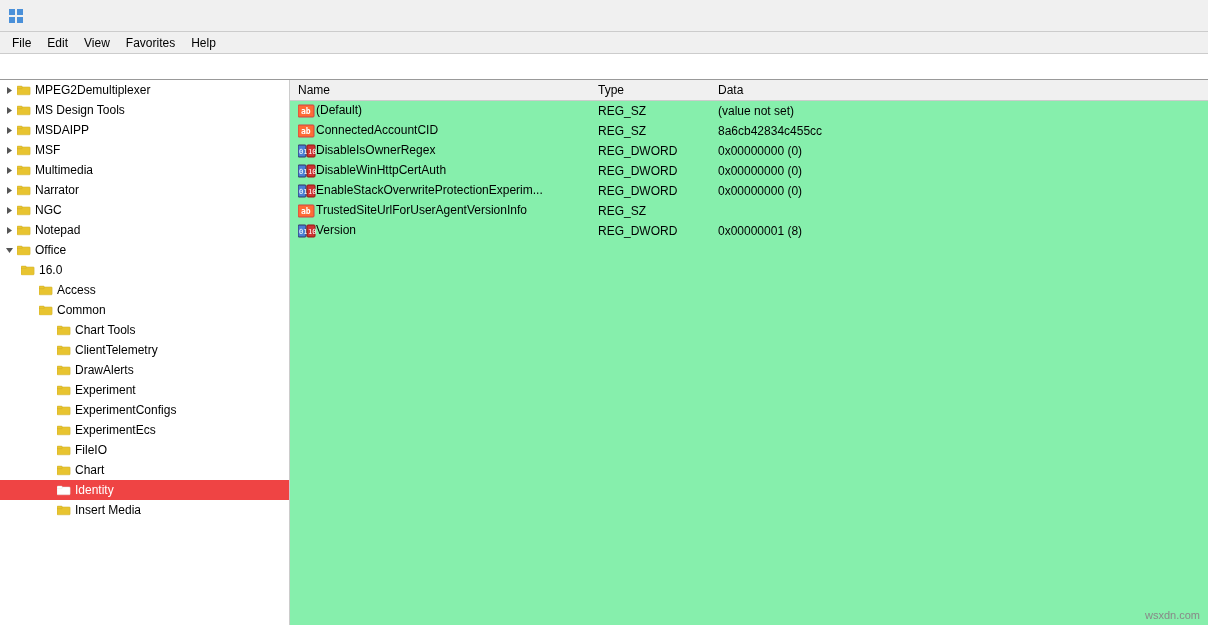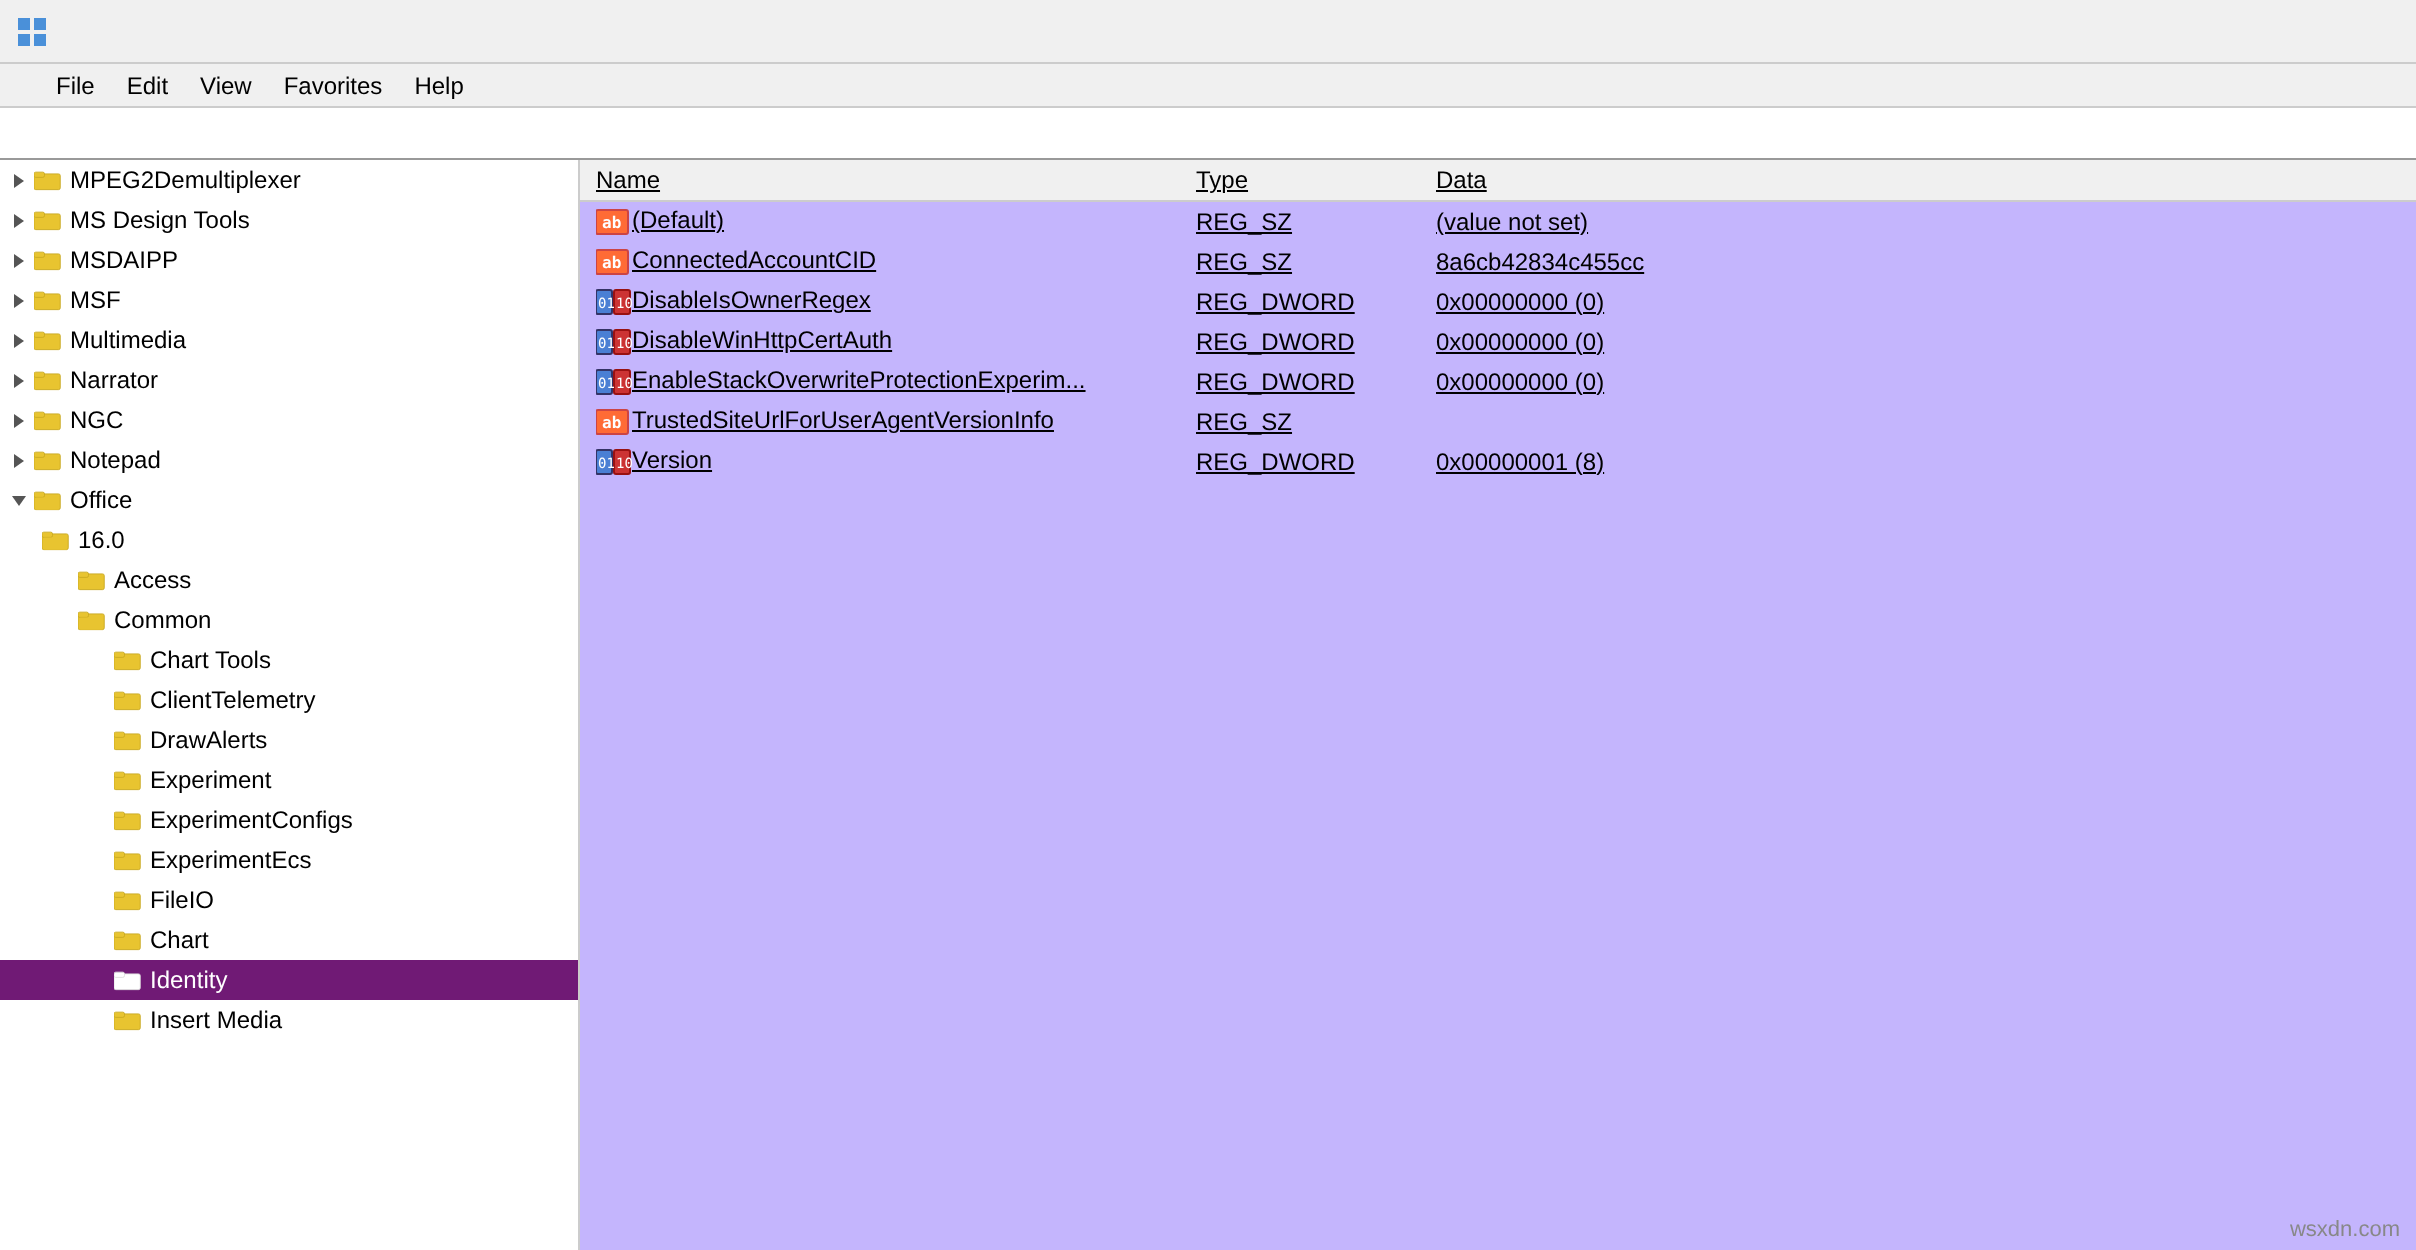--- a/index.html
+++ b/index.html
@@ -19,21 +19,21 @@
       display: inline-flex; align-items: center; justify-content: center;
     }
     .title-bar-text { font-size: 12px; color: #000; }
 
     
     .menu-bar {
       background: #f0f0f0;
       height: 22px;
       display: flex;
       align-items: center;
-      padding: 0 20px;
+      padding: 0 4px;
       border-bottom: 1px solid #ccc;
     }
     .menu-item {
       padding: 2px 8px;
       cursor: pointer;
       font-size: 12px;
       color: #000;
     }
 
     
@@ -66,21 +66,21 @@
     }
 
     .tree-item {
       display: flex;
       align-items: center;
       padding: 1px 0;
       cursor: pointer;
       white-space: nowrap;
       height: 20px;
     }
-    .tree-item.selected { background: #701a75; color: #fff; }
+    .tree-item.selected { background: #ef4444; color: #fff; }
     .tree-item.selected .folder-icon { filter: none; }
 
     .tree-toggle {
       width: 16px; height: 16px;
       display: inline-flex; align-items: center; justify-content: center;
       font-size: 10px; color: #555; flex-shrink: 0;
     }
     .tree-toggle.empty { visibility: hidden; }
 
     .folder-icon {
@@ -95,24 +95,23 @@
     .tree-label { font-size: 12px; }
 
     
     .tree-panel::-webkit-scrollbar { width: 16px; }
     .tree-panel::-webkit-scrollbar-track { background: #f0f0f0; }
     .tree-panel::-webkit-scrollbar-thumb { background: #c0c0c0; border: 1px solid #999; }
 
     
     .data-panel {
       flex: 1;
-      background: #c4b5fd;
+      background: #86efac;
       overflow-y: auto;
       overflow-x: auto;
-      text-decoration: underline;
     }
 
     .data-table {
       width: 100%;
       border-collapse: collapse;
     }
 
     .data-table th {
       background: #f0f0f0;
       border-bottom: 1px solid #ccc;

